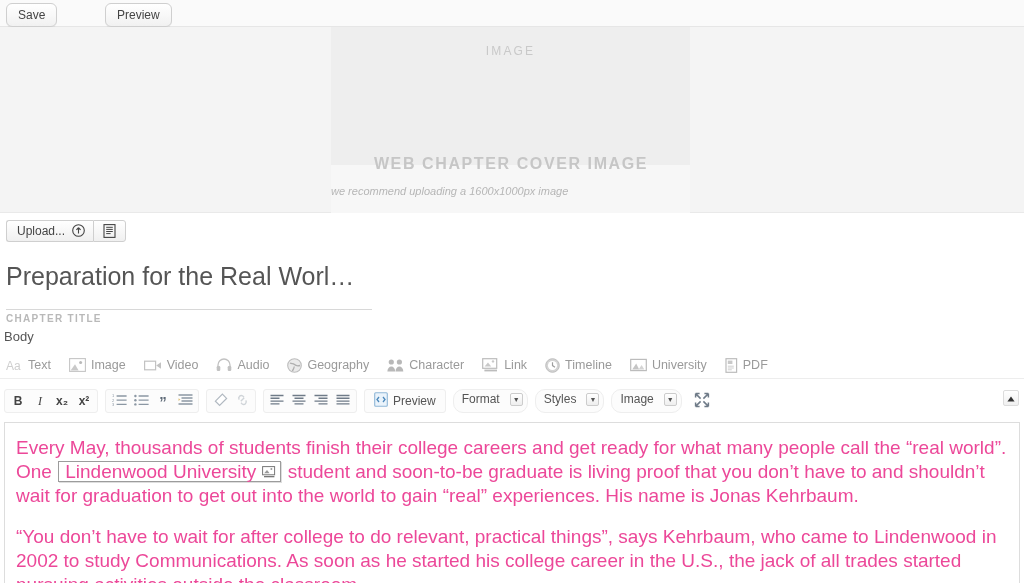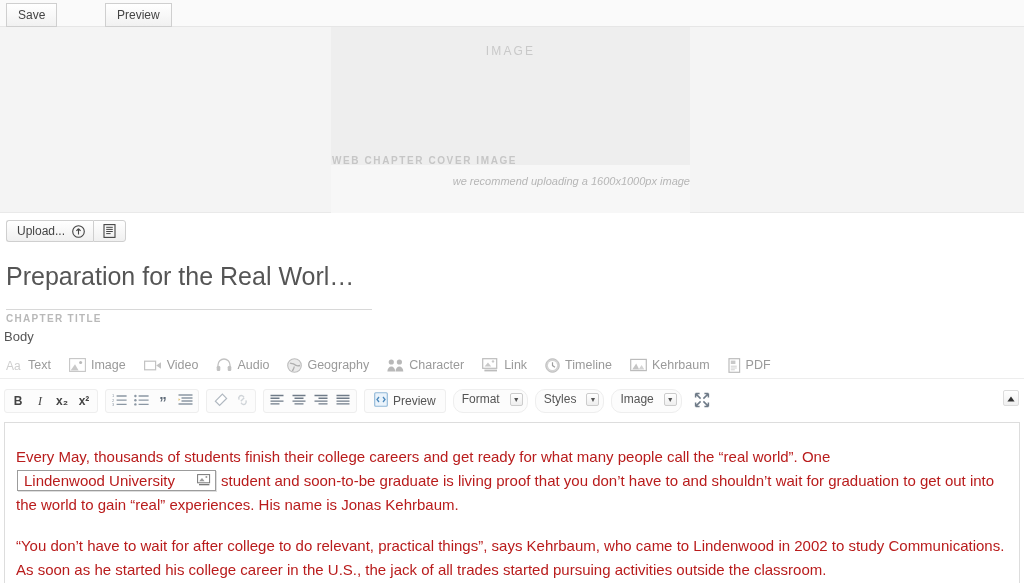--- a/index.html
+++ b/index.html
@@ -15,21 +15,21 @@
 
   
   .topbar {
     position:absolute; left:0; top:0; width:1024px; height:27px;
     background:#fafafa;
     border-bottom:1px solid #e6e6e6;
   }
   .btn {
     display:inline-block;
     border:1px solid #cfcfcf;
-    border-radius:0;
+    border-radius:6px;
     background:linear-gradient(#ffffff,#f1f1f1);
     color:#444;
     font-size:12px;
     line-height:18px;
     padding:2px 11px;
     cursor:pointer;
     box-shadow:0 1px 0 rgba(0,0,0,0.04);
   }
   .topbar .btn { position:absolute; top:3px; }
   #save-btn { left:6px; }
@@ -51,44 +51,44 @@
   }
   .cover-box-label {
     position:absolute; left:0; right:0; top:17px;
     text-align:center;
     color:#c9c9c9;
     font-size:12px;
     letter-spacing:2.2px;
   }
   .cover-caption {
     position:absolute; left:1px; right:0; top:128px;
-    text-align:left;
+    text-align:center;
     color:#c6c6c6;
-    font-size:10px;
+    font-size:16px;
     font-weight:bold;
     letter-spacing:1.6px;
   }
   .cover-subcaption {
-    position:absolute; left:0; right:0; top:148px;
-    text-align:right;
+    position:absolute; left:0; right:0; top:158px;
+    text-align:left;
     color:#b6b6b6;
     font-size:11px;
     font-style:italic;
   }
 
   
   .upload-row { position:absolute; left:0; top:214px; width:1024px; height:40px; background:#fff; }
   .upload-group { position:absolute; left:6px; top:6px; display:flex; }
   .upload-btn {
     border:1px solid #cfcfcf; border-right:none;
     border-radius:3px 0 0 3px;
     background:linear-gradient(#ffffff,#f0f0f0);
     padding:3px 8px 3px 10px;
     font-size:12px; color:#444;
-    display:flex; align-items:center; gap:7px;
+    display:flex; gap:7px;
     cursor:pointer;
   }
   .upload-btn2 {
     border:1px solid #cfcfcf;
     border-radius:0 3px 3px 0;
     background:linear-gradient(#ffffff,#f0f0f0);
     padding:3px 9px;
     display:flex; align-items:center;
     cursor:pointer;
   }
@@ -179,27 +179,27 @@
   .editor {
     position:absolute; left:4px; top:422px; width:1016px; height:161px;
     border:1px solid #dddddd;
     border-bottom:none;
     background:#fff;
     padding:9px 11px 0 11px;
     overflow:hidden;
     cursor:text;
   }
   .editor p {
-    margin:13px 0 17px 0;
-    font-size:15px;
+    margin:4px 0 17px 0;
+    font-size:19px;
     line-height:24px;
-    color:#b91c1c;
+    color:#ec4899;
   }
   .widget {
-    display:inline-flex; align-items:center; gap:22px;
+    display:inline-flex; align-items:center; gap:6px;
     border:1px solid #9c9c9c;
     background:#fff;
     padding:0px 4px 0px 6px;
     margin:0 1px;
     line-height:19px;
     box-shadow:1px 1px 0 rgba(0,0,0,0.13);
     cursor:pointer;
     vertical-align:baseline;
   }
 </style>
@@ -340,21 +340,21 @@
   </div>
 
   <div class="insert-item">
     <span class="ic">
       <svg width="17" height="14" viewBox="0 0 17 14">
           <rect x="0.7" y="1.4" width="15.6" height="11.2" fill="#fff" stroke="#bcbcbc" stroke-width="1.2"></rect>
           <path d="M2.2 11.4 L6.2 5.4 L9.2 11.4 Z" fill="#c5c5c5"></path>
           <path d="M8.6 11.4 L11.6 7 L14.4 11.4 Z" fill="#d4d4d4"></path>
         </svg>
     </span>
-    <span>Kehrbaum</span>
+    <span>University</span>
   </div>
 
   <div class="insert-item">
     <span class="ic">
       <svg width="13" height="15" viewBox="0 0 13 15">
           <rect x="1" y="0.7" width="10.6" height="13.6" fill="#fff" stroke="#bcbcbc" stroke-width="1.2"></rect>
           <rect x="2.8" y="2.6" width="4.6" height="3.4" fill="#c9c9c9"></rect>
           <path d="M2.8 8.2h6M2.8 10h6M2.8 11.8h4" stroke="#cfcfcf" stroke-width="1"></path>
         </svg>
     </span>

